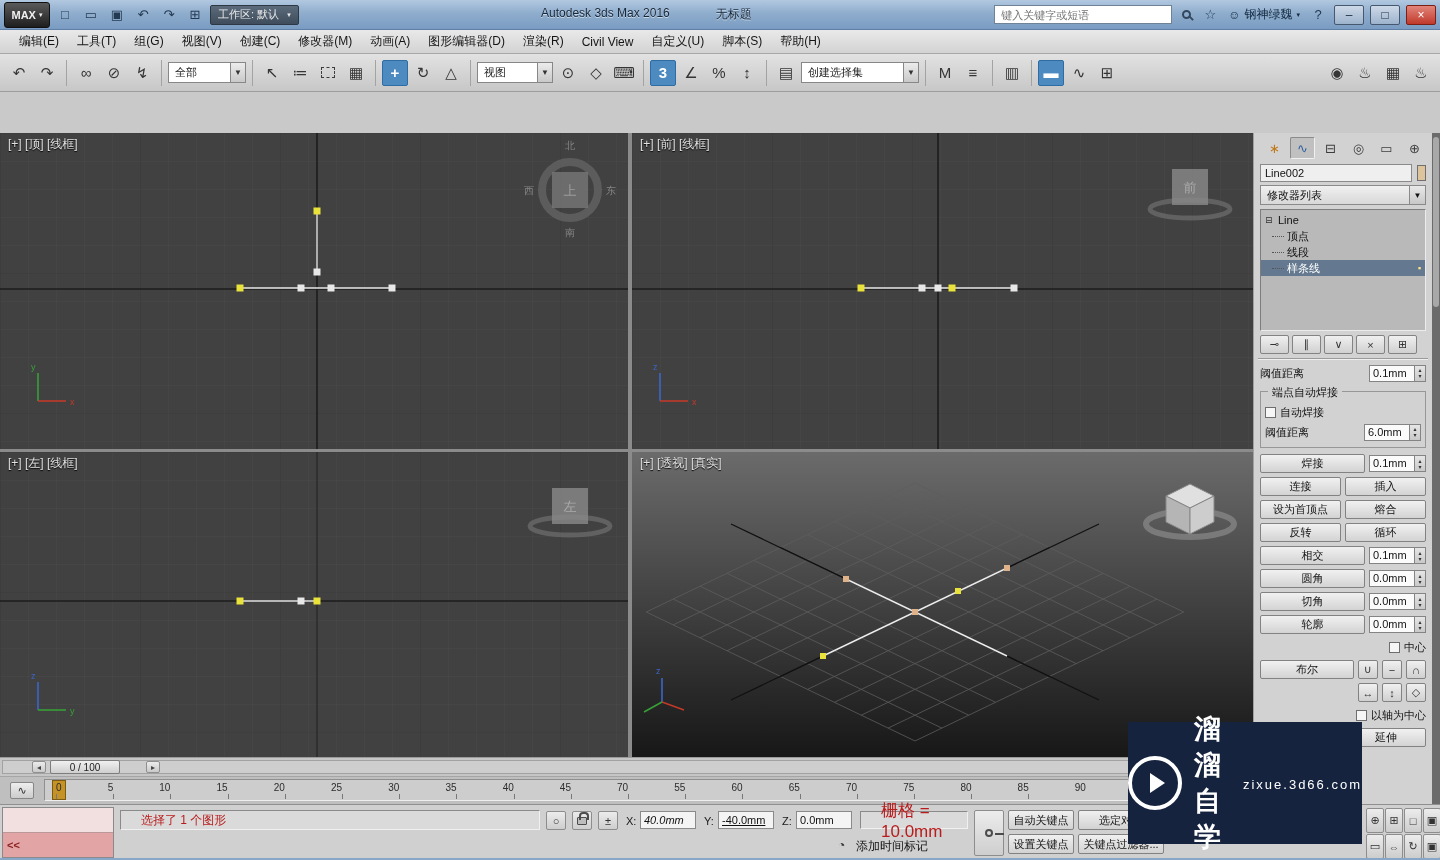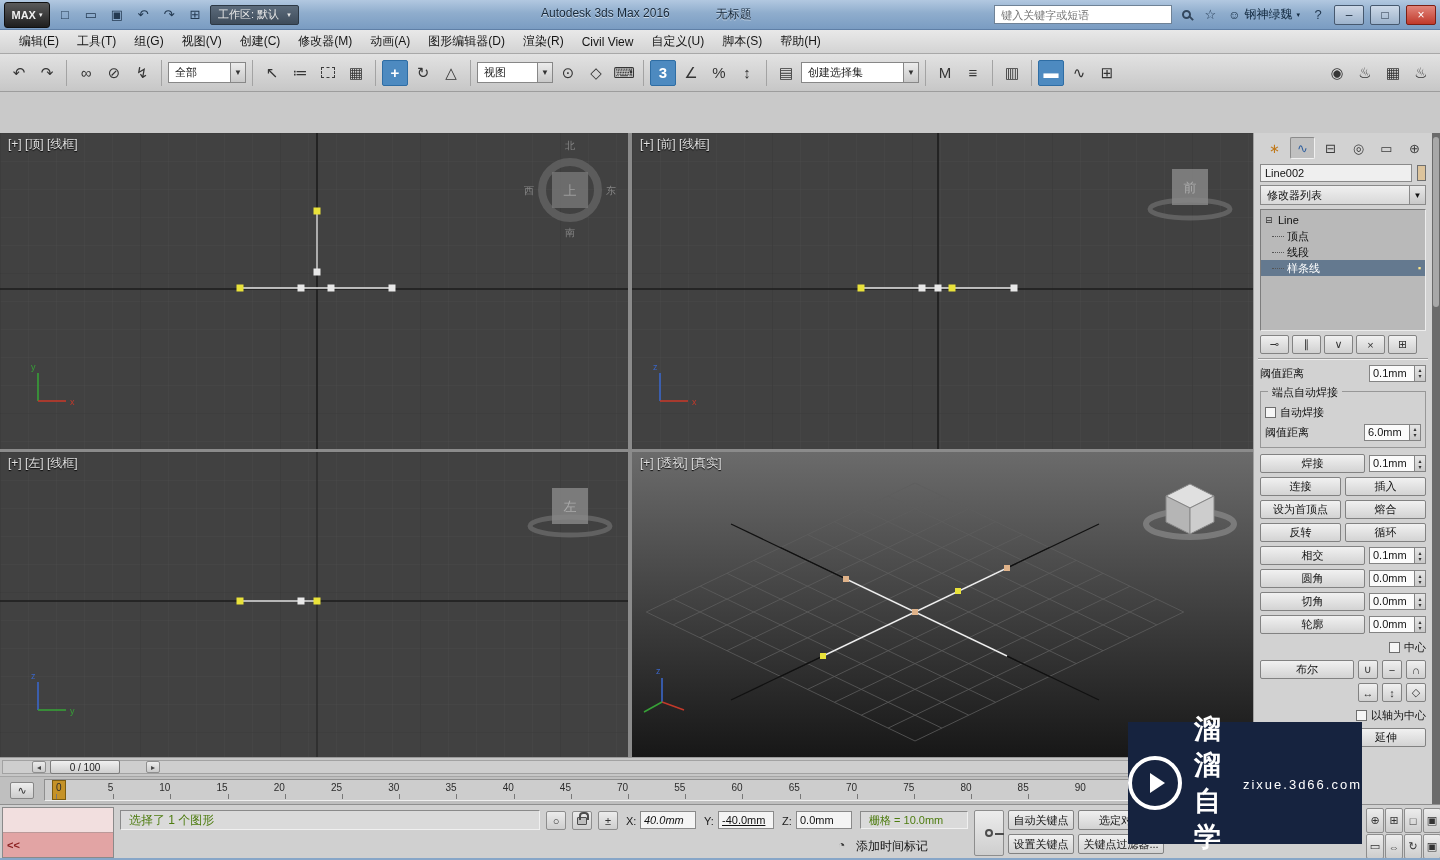--- a/index.html
+++ b/index.html
@@ -123,21 +123,21 @@
   background:repeating-linear-gradient(90deg,#777 0 1px,transparent 1px 57.2px)}
 .mcv-btn{position:absolute;left:10px;top:5px;width:24px;height:17px;background:linear-gradient(#eee,#ccc);
   border:1px solid #868686;border-radius:2px;display:flex;align-items:center;justify-content:center;font-size:11px;color:#333}
 
 
 .status{position:absolute;left:0;top:804px;width:1440px;height:56px;background:#d0d0d0;border-top:1px solid #8f8f8f}
 .listener{position:absolute;left:2px;top:2px;width:112px;height:51px;border:1px solid #8a8a8a}
 .lst-top{height:25px;background:#f2dfdf;border-bottom:1px solid #b99}
 .lst-bot{height:24px;background:#e2a4a4;color:#8a1f1f;font-weight:bold;font-size:11px;display:flex;align-items:center;padding-left:4px}
 .fld{position:absolute;background:#dadada;border:1px solid;border-color:#8a8a8a #f0f0f0 #f0f0f0 #8a8a8a;
-  font-size:12px;display:flex;align-items:center;padding:0 8px;color:#4d7c0f}
+  font-size:12px;display:flex;align-items:center;padding:0 20px;color:#b91c1c}
 .coord-lab{position:absolute;font-size:11px;color:#1a1a1a;top:10px}
 .coord-in{position:absolute;top:6px;height:18px;width:56px;border:1px solid #8a8a8a;background:#f4f4f4;font-size:11px;padding:0 3px;color:#111}
 .st-ic{position:absolute;width:20px;height:19px;display:flex;align-items:center;justify-content:center;
   background:linear-gradient(#ececec,#cecece);border:1px solid #8d8d8d;border-radius:2px;font-size:11px;color:#333}
 .lock-ic{width:10px;height:8px;border:1px solid #4c4c4c;border-radius:1px;position:relative;background:#bdbdbd;display:inline-block}
 .lock-ic::before{content:'';position:absolute;top:-6px;left:1px;width:6px;height:6px;border:2px solid #4c4c4c;border-bottom:none;border-radius:4px 4px 0 0}
 .key-ic{width:8px;height:8px;border:2px solid #4c4c4c;border-radius:50%;position:relative;display:inline-block}
 .key-ic::after{content:'';position:absolute;left:8px;top:2px;width:9px;height:2px;background:#4c4c4c}
 .skey{position:absolute;height:20px;background:linear-gradient(#f0f0f0,#d2d2d2);border:1px solid #828282;border-radius:2px;
   font-size:11px;display:flex;align-items:center;justify-content:center;color:#111}
@@ -775,21 +775,21 @@
       </span>
     <span class="st-ic" style="left:598px;top:6px">
         <span>±</span>
       </span>
     <span class="coord-lab" style="left:626px">X:</span>
     <input class="coord-in" style="left: 640px; font-style: italic;" value="40.0mm">
     <span class="coord-lab" style="left:704px">Y:</span>
     <input class="coord-in" style="left: 718px; text-decoration: underline;" value="-40.0mm">
     <span class="coord-lab" style="left:782px">Z:</span>
     <input class="coord-in" style="left: 796px;" value="0.0mm">
-    <div class="fld" style="left:860px;top:6px;width:108px;height:18px;font-size:11px">
+    <div class="fld" style="left:860px;top:6px;width:108px;height:18px;font-size:17px">
       <span>栅格 = 10.0mm</span>
     </div>
     <span class="st-ic" style="left:974px;top:5px;width:30px;height:46px">
         <span class="key-ic"></span>
       </span>
     <span class="skey" style="left:1008px;top:5px;width:66px">自动关键点</span>
     <span class="skey" style="left:1078px;top:5px;width:86px">选定对象</span>
     <span style="position:absolute;left:838px;top:33px;font-size:12px;color:#333">◔</span>
     <span style="position:absolute;left:856px;top:33px;font-size:12px;color:#141414">添加时间标记</span>
     <span class="skey" style="left:1008px;top:29px;width:66px">设置关键点</span>

